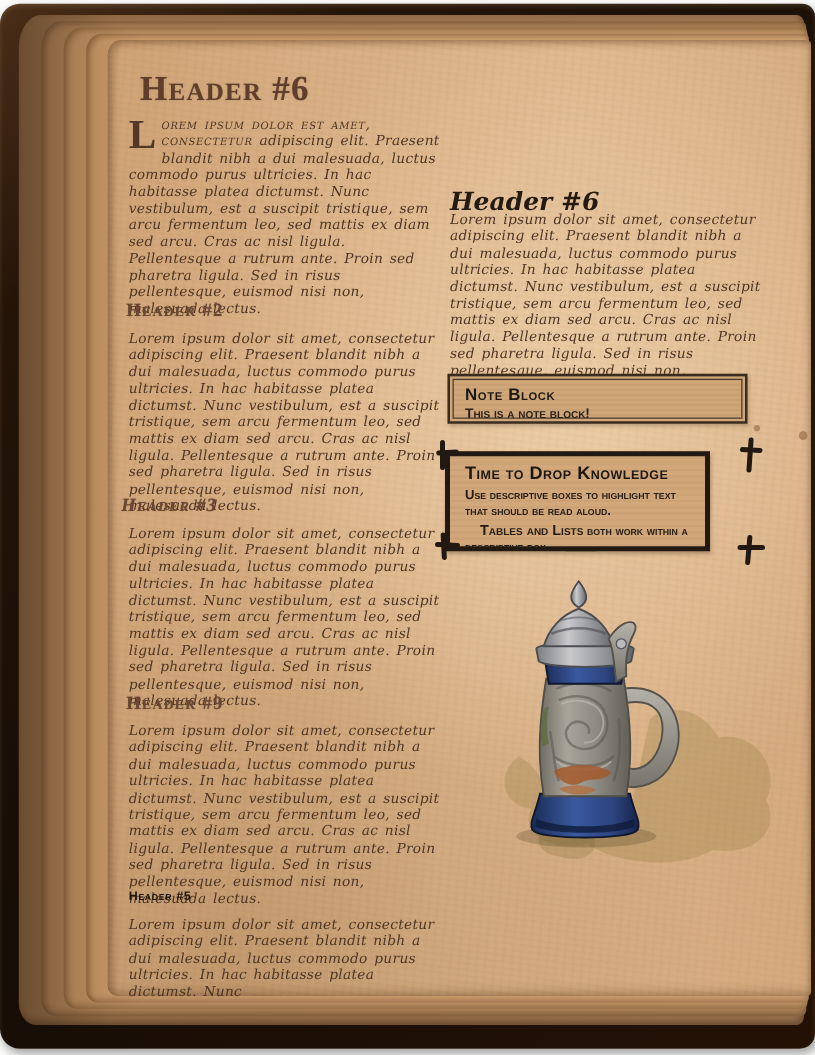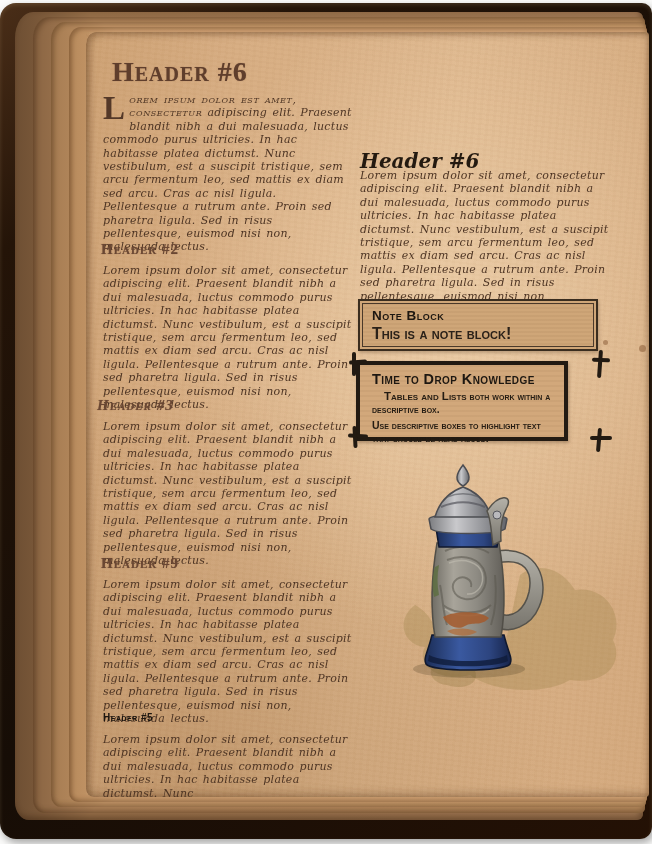--- a/index.html
+++ b/index.html
@@ -42,26 +42,26 @@
         color:#4e3524;letter-spacing:.25px;word-spacing:1.5px;}
   .hblack{font-family:"Liberation Sans",sans-serif;font-weight:700;font-variant:small-caps;
           color:#1d1711;}
   .h5{font-size:10px;letter-spacing:.5px;}
   .h6{font-family:"DejaVu Serif",serif;font-style:italic;font-weight:700;font-size:20px;color:#241a10;}
   .abs{position:absolute;}
   .dropcap{float:left;font-family:"Liberation Serif",serif;font-style:normal;font-size:33px;
            line-height:26px;padding:2px 4px 0 0;color:#533828;font-weight:700;}
   .leadcaps{font-variant:small-caps;letter-spacing:.6px;margin-top:36px;}
   
-  .notebox{position:absolute;left:358px;top:299px;width:240px;height:52px;
+  .notebox{position:absolute;left:358px;top:299px;width:240px;height:40px;
            background:repeating-linear-gradient(0deg, rgba(120,85,50,.08) 0 2px, rgba(0,0,0,0) 2px 4px),#cfa678;
            border:2px solid #3a2d1f;box-shadow:inset 0 0 0 2px #cfa678, inset 0 0 0 3px #4a392a,
            1px 2px 3px rgba(60,35,15,.25);padding:7px 10px 0 12px;box-sizing:border-box;}
   .notetitle{font-size:13.5px;letter-spacing:.5px;}
-  .notebody{font-size:16px;color:#2a2119;font-variant:small-caps;font-weight:600;margin-top:2px;
+  .notebody{font-size:11px;color:#2a2119;font-variant:small-caps;font-weight:600;margin-top:2px;
             font-family:"Liberation Sans",sans-serif;}
   .knowbox{position:absolute;left:356px;top:361px;width:212px;height:80px;
            background:repeating-linear-gradient(0deg, rgba(120,85,50,.07) 0 2px, rgba(0,0,0,0) 2px 5px),#d2a87b;
            border:4px solid #221a12;box-shadow:1px 2px 3px rgba(60,35,15,.3);
            padding:6px 10px 0 12px;box-sizing:border-box;}
   .knowtitle{font-size:14.5px;letter-spacing:.4px;}
   .knowline{font-size:10.5px;line-height:13px;color:#241c13;font-variant:small-caps;font-weight:600;
             font-family:"Liberation Sans",sans-serif;margin-top:3px;}
   .knowline .b{font-weight:800;font-size:11.5px;}
   .indent{display:inline-block;width:12px;}
@@ -101,22 +101,22 @@
   <div class="abs h6" style="left:360px;top:149px;">Header #6</div>
   <div class="abs hand" style="left:360px;top:169px;width:253px;">Lorem ipsum dolor sit amet, consectetur adipiscing elit. Praesent blandit nibh a dui malesuada, luctus commodo purus ultricies. In hac habitasse platea dictumst. Nunc vestibulum, est a suscipit tristique, sem arcu fermentum leo, sed mattis ex diam sed arcu. Cras ac nisl ligula. Pellentesque a rutrum ante. Proin sed pharetra ligula. Sed in risus pellentesque, euismod nisi non, malesuada lectus.</div>
 
   <div class="notebox">
     <div class="hblack notetitle">Note Block</div>
     <div class="notebody">This is a note block!</div>
   </div>
 
   <div class="knowbox">
     <div class="hblack knowtitle">Time to Drop Knowledge</div>
+    <div class="knowline">Use descriptive boxes to highlight text that should be read aloud.</div>
     <div class="knowline"><span class="indent"></span><span class="b">Tables and Lists</span><span> both work within a descriptive box.</span></div>
-    <div class="knowline">Use descriptive boxes to highlight text that should be read aloud.</div>
   </div>
   <div class="stroke" style="left:349px;top:360px;width:18px;height:4px;transform:rotate(-4deg);"></div>
   <div class="stroke" style="left:352px;top:352px;width:4px;height:24px;"></div>
   <div class="stroke" style="left:592px;top:358px;width:18px;height:4px;transform:rotate(3deg);"></div>
   <div class="stroke" style="left:598px;top:350px;width:4px;height:28px;transform:rotate(4deg);"></div>
   <div class="stroke" style="left:348px;top:434px;width:20px;height:4px;transform:rotate(3deg);"></div>
   <div class="stroke" style="left:353px;top:426px;width:4px;height:22px;transform:rotate(-3deg);"></div>
   <div class="stroke" style="left:590px;top:436px;width:22px;height:4px;"></div>
   <div class="stroke" style="left:597px;top:428px;width:4px;height:24px;transform:rotate(5deg);"></div>
   <div class="stroke" style="left:452px;top:438px;width:26px;height:3px;opacity:.8;"></div>

